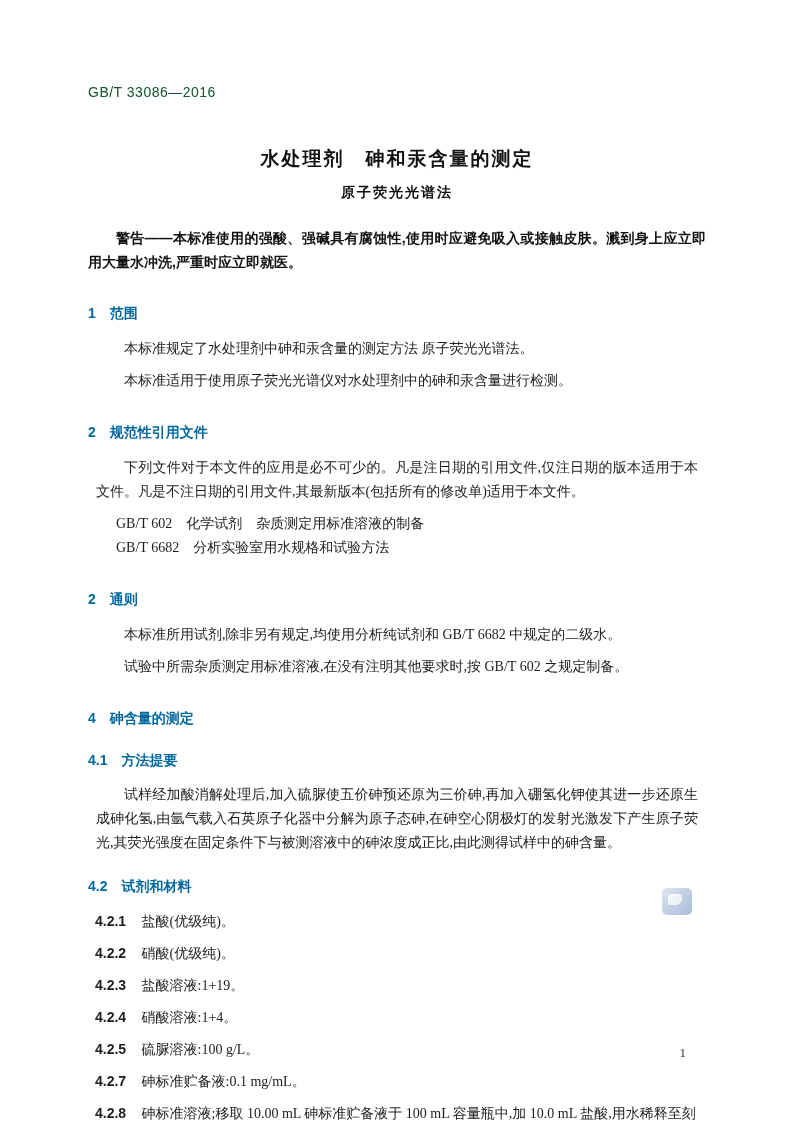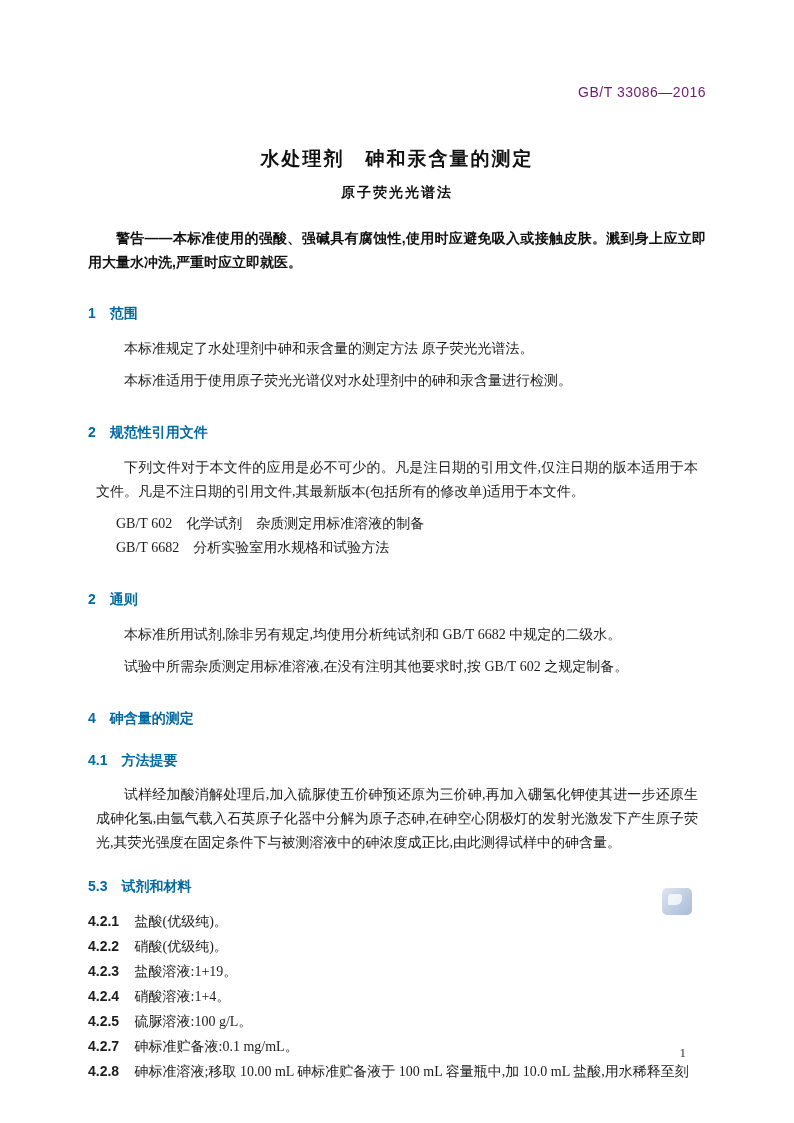--- a/index.html
+++ b/index.html
@@ -8,25 +8,25 @@
     width:794px;height:1123px;
     margin:0 auto;
     background:#ffffff;
     box-sizing:border-box;
     padding:84px 88px 0 88px;
     overflow:hidden;
     color:#1c1c1c;
     font-family:"Liberation Serif","DejaVu Serif",serif;
   }
   .page-header{
-    text-align:right;
+    text-align:left;
     font-family:"Liberation Sans","DejaVu Sans",sans-serif;
     font-size:14px;
     letter-spacing:.5px;
-    color:#701a75;
+    color:#14532d;
   }
   .doc-title{
     text-align:center;
     font-family:"Liberation Sans","DejaVu Sans",sans-serif;
     font-weight:bold;
     font-size:19px;
     letter-spacing:2px;
     margin:46px 0 0 0;
     color:#111;
   }
@@ -65,21 +65,21 @@
     text-align:justify;
   }
   .ref-line{
     margin:0;
     font-size:14px;
     line-height:24px;
     padding-left:2em;
     text-indent:0;
   }
   .item{
-    margin:0;
+    margin:7px;
     font-size:14px;
     line-height:24px;
     text-align:justify;
   }
   .item-num{
     font-family:"Liberation Sans","DejaVu Sans",sans-serif;
     font-weight:bold;
     margin-right:1.1em;
     white-space:nowrap;
   }
@@ -134,21 +134,21 @@
 
   <div class="sec-h">2　通则</div>
   <p class="body-p">本标准所用试剂,除非另有规定,均使用分析纯试剂和 GB/T 6682 中规定的二级水。</p>
   <p class="body-p">试验中所需杂质测定用标准溶液,在没有注明其他要求时,按 GB/T 602 之规定制备。</p>
 
   <div class="sec-h">4　砷含量的测定</div>
 
   <div class="clause-h">4.1　方法提要</div>
   <p class="body-p">试样经加酸消解处理后,加入硫脲使五价砷预还原为三价砷,再加入硼氢化钾使其进一步还原生成砷化氢,由氩气载入石英原子化器中分解为原子态砷,在砷空心阴极灯的发射光激发下产生原子荧光,其荧光强度在固定条件下与被测溶液中的砷浓度成正比,由此测得试样中的砷含量。</p>
 
-  <div class="clause-h">5.3　试剂和材料</div>
+  <div class="clause-h">4.2　试剂和材料</div>
 
   <p class="item"><span class="item-num">4.2.1</span><span class="item-text">盐酸(优级纯)。</span></p>
   <p class="item"><span class="item-num">4.2.2</span><span class="item-text">硝酸(优级纯)。</span></p>
   <p class="item"><span class="item-num">4.2.3</span><span class="item-text">盐酸溶液:1+19。</span></p>
   <p class="item"><span class="item-num">4.2.4</span><span class="item-text">硝酸溶液:1+4。</span></p>
   <p class="item"><span class="item-num">4.2.5</span><span class="item-text">硫脲溶液:100 g/L。</span></p>
   <p class="item"><span class="item-num">4.2.7</span><span class="item-text">砷标准贮备液:0.1 mg/mL。</span></p>
   <p class="item"><span class="item-num">4.2.8</span><span class="item-text">砷标准溶液;移取 10.00 mL 砷标准贮备液于 100 mL 容量瓶中,加 10.0 mL 盐酸,用水稀释至刻</span></p>
 
   <div class="watermark"></div>

